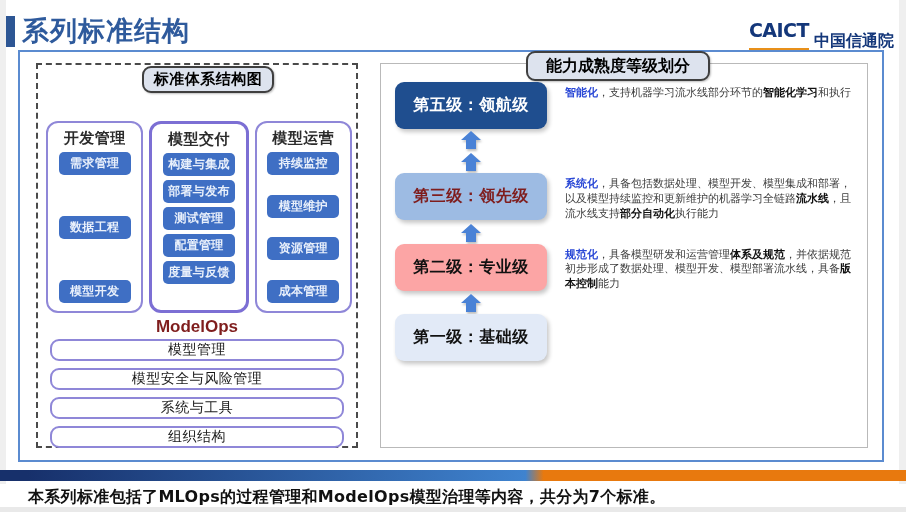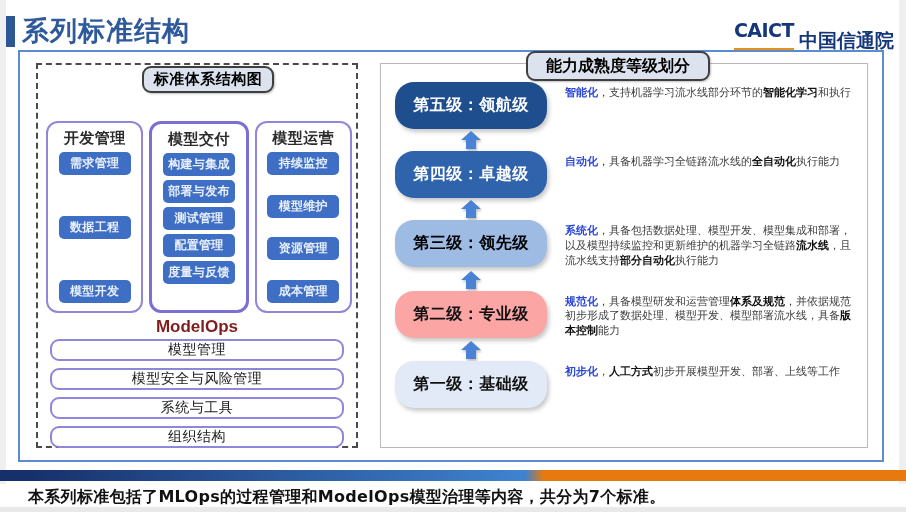--- a/index.html
+++ b/index.html
@@ -12,21 +12,21 @@
   .slide{position:absolute;inset:0;background:#fff;}
 
   
   .header{position:absolute;left:0;top:14px;width:906px;height:36px;}
   .title-bar{position:absolute;left:6px;top:2px;width:9px;height:31px;background:#2d5694;}
   .title-text{position:absolute;left:22px;top:-2px;font-size:27px;font-weight:700;color:#2e5a9c;
     letter-spacing:1px;line-height:38px;white-space:nowrap;}
   .logo{position:absolute;right:12px;top:6px;display:flex;align-items:flex-end;gap:5px;}
   .logo-caict{font-size:19px;font-weight:700;color:#14377a;letter-spacing:-0.5px;
      border-bottom:3px solid #e8901a;padding-bottom:8px;line-height:20px;}
-  .logo-cn{font-size:19px;font-weight:700;color:#14377a;line-height:21px;}
+  .logo-cn{font-size:16px;font-weight:700;color:#14377a;line-height:21px;}
 
   
   .canvas{position:absolute;left:18px;top:50px;width:866px;height:412px;
     border:2px solid #5b8bd0;background:#fff;box-sizing:border-box;}
 
   
   .left-panel{position:absolute;left:16px;top:11px;width:322px;height:385px;
     border:2px dashed #4a4a4a;box-sizing:border-box;background:#fff;}
   .tag{position:absolute;background:#dde3ee;border:2px solid #3f3f3f;border-radius:9px;
     font-weight:700;color:#000;display:flex;align-items:center;justify-content:center;
@@ -57,21 +57,21 @@
     display:flex;align-items:center;justify-content:center;font-size:14px;color:#1a1a1a;
     font-weight:500;letter-spacing:.5px;box-sizing:border-box;}
 
   
   .right-panel{position:absolute;left:360px;top:11px;width:488px;height:385px;
     border:1px solid #b9b9b9;background:#fff;box-sizing:border-box;}
   .tag-right{position:absolute;left:145px;top:-13px;width:180px;height:26px;font-size:16px;}
 
   .levels{position:absolute;left:14px;top:18px;width:460px;height:352px;}
   .lvl-row{position:relative;display:flex;align-items:flex-start;}
-  .lvl-box{width:152px;height:47px;border-radius:19px;display:flex;align-items:center;
+  .lvl-box{width:152px;height:47px;border-radius:9px;display:flex;align-items:center;
     justify-content:center;font-size:16px;font-weight:700;letter-spacing:.5px;
     box-shadow:2px 3px 4px rgba(0,0,0,.22);box-sizing:border-box;flex:none;}
   .lvl-desc{flex:1;padding-left:18px;padding-top:4px;font-size:11px;line-height:1.35;
     color:#3c3c3c;letter-spacing:0;}
   .lvl-desc b{color:#111;font-weight:700;}
   .kw{color:#2b49d6;font-weight:700;}
   .arrow{width:152px;height:22px;display:flex;align-items:center;justify-content:center;flex:none;}
   .arrow svg{display:block;filter:drop-shadow(1px 2px 1px rgba(0,0,0,.25));}
 
   
@@ -164,35 +164,29 @@
         </div>
         <div class="lvl-row">
           <div class="arrow">
             <svg width="24" height="20" viewBox="0 0 24 20">
                 <path d="M12 1 L22 10 L17 10 L17 19 L7 19 L7 10 L2 10 Z" fill="#4a82d6"></path>
               </svg>
           </div>
         </div>
 
         <div class="lvl-row">
-          <div class="lvl-box" style="background: rgb(47, 99, 171); color: rgb(255, 255, 255);">第四级：卓越级</div>
-          <div class="lvl-desc">
-            <span class="kw">自动化</span><span>，具备机器学习全链路流水线的</span><b>全自动化</b><span>执行能力</span>
-          </div>
-        </div>
-        <div class="lvl-row">
-          <div class="arrow">
-            <svg width="24" height="20" viewBox="0 0 24 20">
-                <path d="M12 1 L22 10 L17 10 L17 19 L7 19 L7 10 L2 10 Z" fill="#4a82d6"></path>
-              </svg>
-          </div>
-        </div>
-
-        <div class="lvl-row">
-          <div class="lvl-box" style="background: rgb(157, 187, 227); color: #000000;">第三级：领先级</div>
+          <div class="arrow">
+            <svg width="24" height="20" viewBox="0 0 24 20">
+                <path d="M12 1 L22 10 L17 10 L17 19 L7 19 L7 10 L2 10 Z" fill="#4a82d6"></path>
+              </svg>
+          </div>
+        </div>
+
+        <div class="lvl-row">
+          <div class="lvl-box" style="background: rgb(157, 187, 227); color: #7f1d1d;">第三级：领先级</div>
           <div class="lvl-desc">
             <span class="kw">系统化</span><span>，具备包括数据处理、模型开发、模型集成和部署，以及模型持续监控和更新维护的机器学习全链路</span><b>流水线</b><span>，且流水线支持</span><b>部分自动化</b><span>执行能力</span>
           </div>
         </div>
         <div class="lvl-row">
           <div class="arrow">
             <svg width="24" height="20" viewBox="0 0 24 20">
                 <path d="M12 1 L22 10 L17 10 L17 19 L7 19 L7 10 L2 10 Z" fill="#4a82d6"></path>
               </svg>
           </div>
@@ -207,23 +201,20 @@
         <div class="lvl-row">
           <div class="arrow">
             <svg width="24" height="20" viewBox="0 0 24 20">
                 <path d="M12 1 L22 10 L17 10 L17 19 L7 19 L7 10 L2 10 Z" fill="#4a82d6"></path>
               </svg>
           </div>
         </div>
 
         <div class="lvl-row">
           <div class="lvl-box" style="background: rgb(226, 234, 247); color: rgb(17, 17, 17);">第一级：基础级</div>
-          <div class="lvl-desc">
-            <span class="kw">初步化</span><span>，</span><b>人工方式</b><span>初步开展模型开发、部署、上线等工作</span>
-          </div>
         </div>
 
       </div>
     </div>
 
   </div>
 
   <div class="grad-bar" style="background: linear-gradient(90deg, rgb(23, 48, 107) 0%, rgb(23, 48, 107) 3%, rgb(63, 131, 207) 58%, rgb(232, 121, 14) 60%, rgb(232, 121, 14) 100%);"></div>
   <div class="footer">
     <div class="footer-text">本系列标准包括了MLOps的过程管理和ModelOps模型治理等内容，共分为7个标准。</div>

